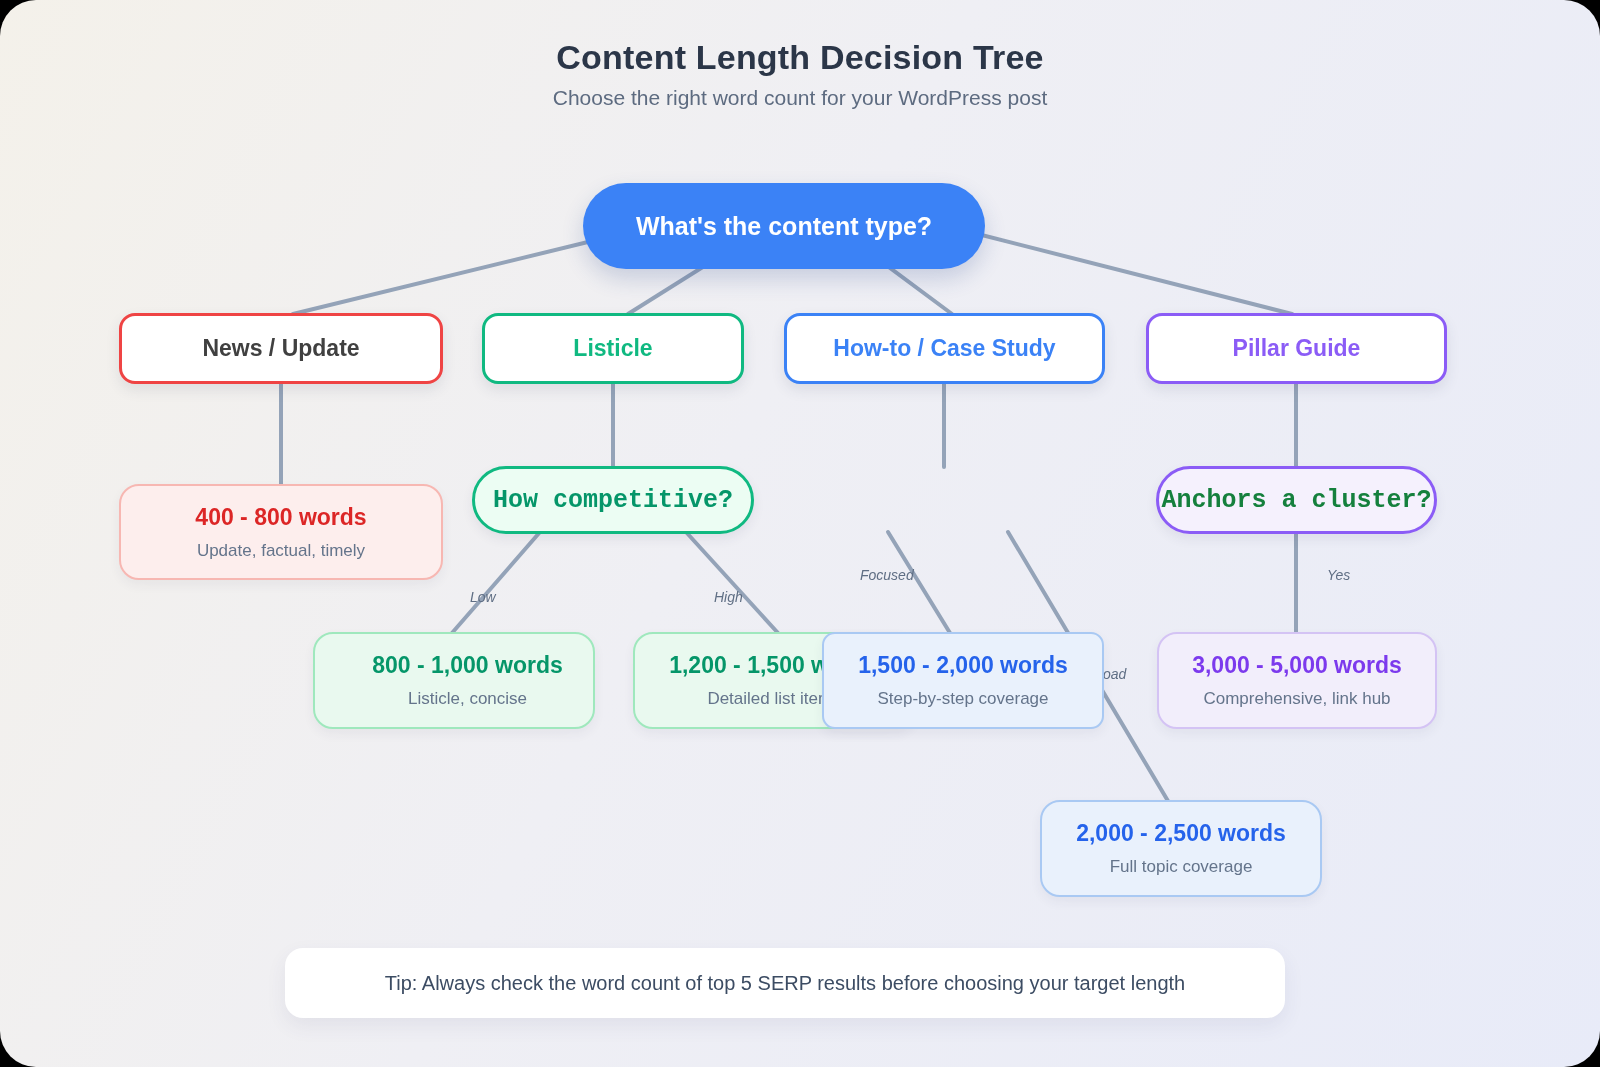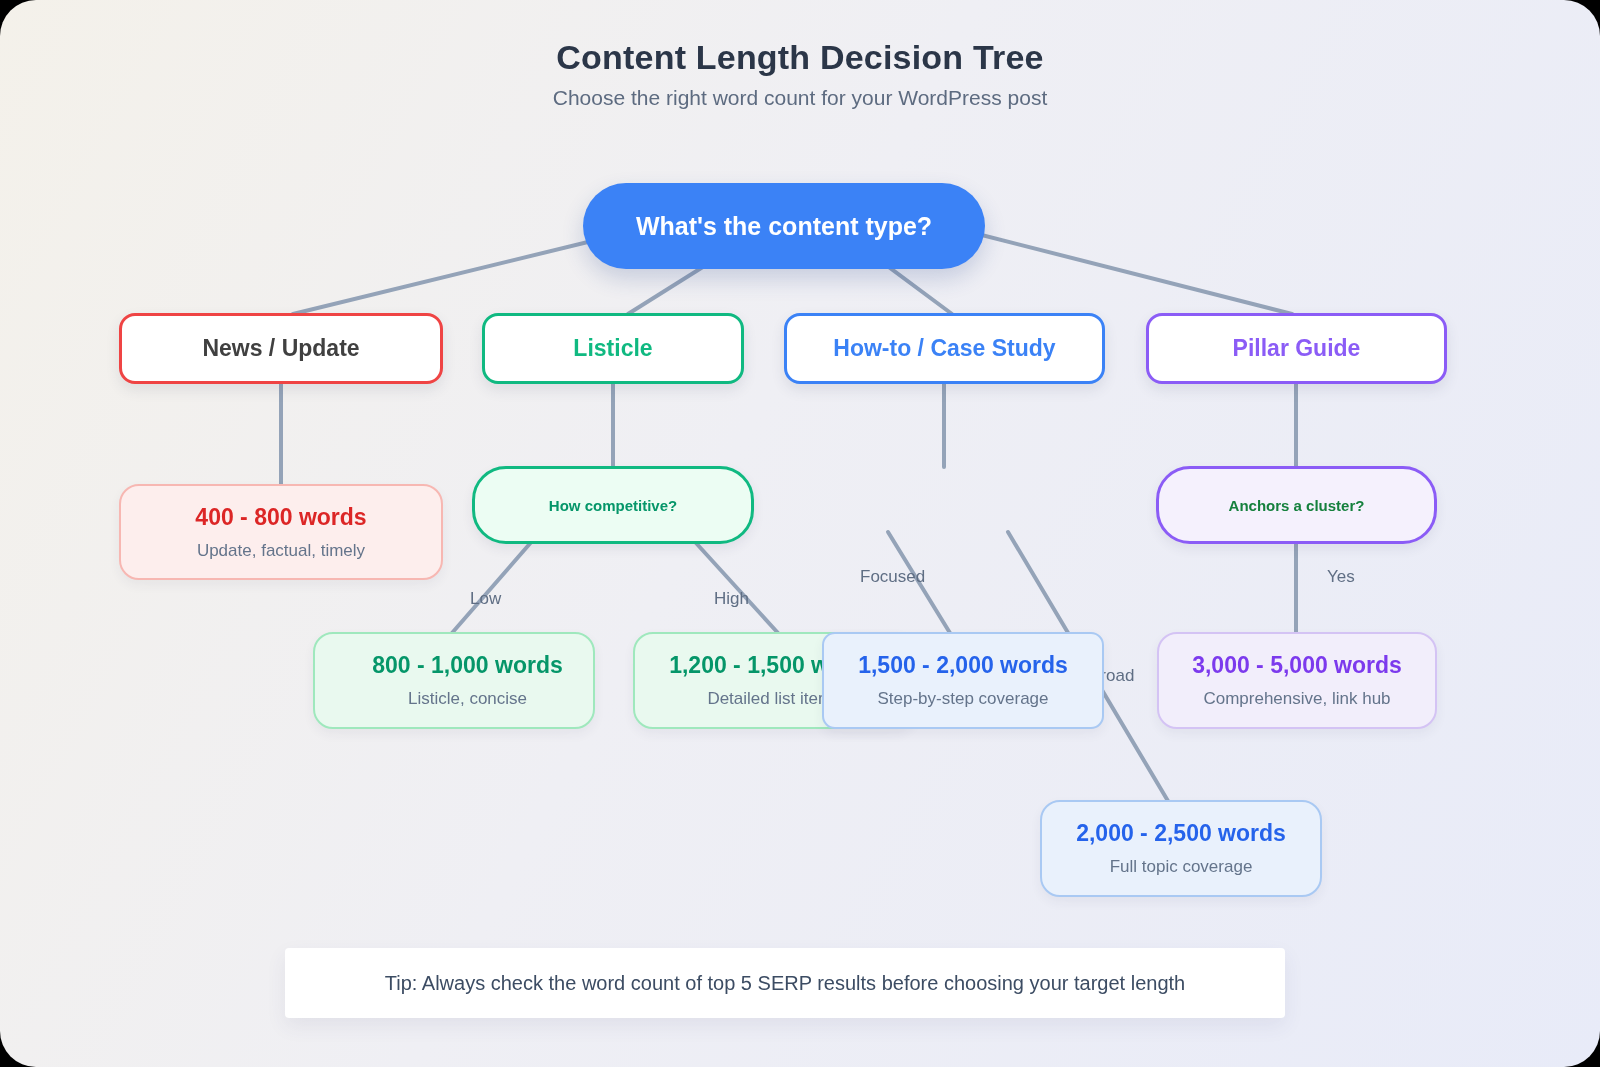--- a/index.html
+++ b/index.html
@@ -41,23 +41,24 @@
   .type-box {
     height: 71px; background: #ffffff; border-radius: 16px;
     font-size: 23px; font-weight: bold;
     box-shadow: 0 6px 14px rgba(45, 55, 90, .10);
   }
   .type-news    { left: 119px;  top: 313px; width: 324px; border: 3px solid #ef4444; color: #404040; }
   .type-listicle{ left: 482px;  top: 313px; width: 262px; border: 3px solid #10b981; color: #10b981; }
   .type-howto   { left: 784px;  top: 313px; width: 321px; border: 3px solid #3b82f6; color: #3b82f6; }
   .type-pillar  { left: 1146px; top: 313px; width: 301px; border: 3px solid #8b5cf6; color: #8b5cf6; }
   .q-pill {
-    height: 78px; border-radius: 34px;
-    font-size: 15px; font-weight: bold;
+    height: 68px; border-radius: 34px;
+    font-size: 25px; font-weight: bold;
     box-shadow: 0 5px 12px rgba(45, 55, 90, .08);
+    font-family: Liberation Mono, monospace;
   }
   .q-competitive { left: 472px;  top: 466px; width: 282px; background: #ecfdf3; border: 3px solid #10b981; color: #059669; }
   .q-deep        { left: 804px;  top: 466px; width: 282px; background: #e9f1fd; border: 3px solid #3b82f6; color: #2563eb; }
   .q-anchors     { left: 1156px; top: 466px; width: 281px; background: #f5f1fd; border: 3px solid #8b5cf6; color: #15803d; }
   .leaf {
     flex-direction: column; gap: 10px; border-radius: 20px;
     box-shadow: 0 5px 12px rgba(45, 55, 90, .06);
   }
   .leaf .range { font-size: 23px; font-weight: bold; }
   .leaf .desc  { font-size: 17px; color: #64748b; }
@@ -67,30 +68,30 @@
   .leaf-green .range { color: #059669; }
   .leaf-low     { left: 313px; top: 632px; width: 282px; height: 97px; padding-left: 27px; }
   .leaf-high    { left: 633px; top: 632px; width: 282px; height: 97px; z-index: 2; }
   .leaf-blue    { background: #e9f1fc; border: 2px solid #a9c9f3; }
   .leaf-blue .range { color: #2563eb; }
   .leaf-focused { left: 822px;  top: 632px; width: 282px; height: 97px; z-index: 3; border-radius: 13px; }
   .leaf-broad   { left: 1040px; top: 800px; width: 282px; height: 97px; }
   .leaf-pillar  { left: 1157px; top: 632px; width: 280px; height: 97px; background: #f2eefb; border: 2px solid #d4c3f4; }
   .leaf-pillar .range { color: #7c3aed; }
   .edge-label {
-    position: absolute; z-index: 2; font-size: 17px; color: #5f6e84; white-space: nowrap;
+    position: absolute; z-index: 2; font-size: 14px; color: #5f6e84; white-space: nowrap; font-style: italic;
   }
   .lbl-low     { left: 470px;  top: 589px; }
   .lbl-high    { left: 714px;  top: 589px; }
   .lbl-focused { left: 860px;  top: 567px; }
   .lbl-yes     { left: 1327px; top: 567px; }
   .lbl-broad   { left: 1089px; top: 666px; z-index: 2; }
   .tip-box {
     position: absolute; left: 285px; top: 948px; width: 1000px; height: 70px;
-    background: #ffffff; border-radius: 4px; z-index: 2;
+    background: #ffffff; border-radius: 18px; z-index: 2;
     display: flex; align-items: center; justify-content: center;
     font-size: 20px; color: #3c4c63;
     box-shadow: 0 8px 20px rgba(60, 70, 110, .08);
   }
 </style>
 </head>
 <body>
 
 <div class="canvas">
 

